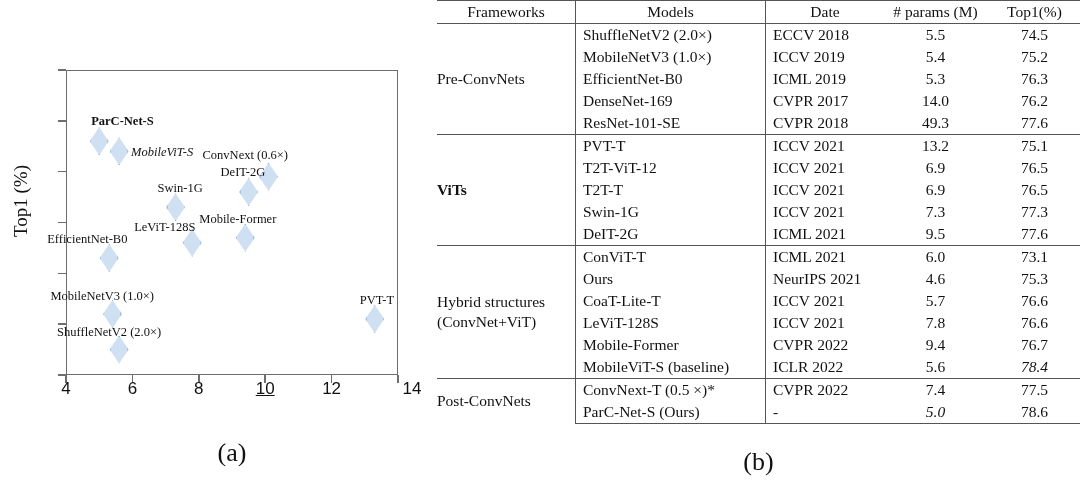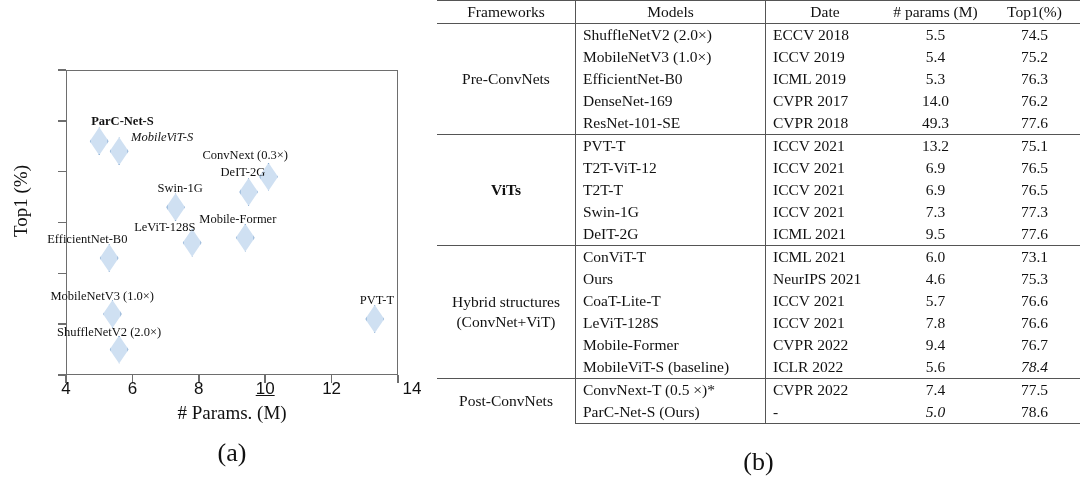--- a/index.html
+++ b/index.html
@@ -21,29 +21,29 @@
   #caption-a{position:absolute;left:66px;top:438px;width:332px;text-align:center;
              font-size:26px;font-family:"Liberation Serif",serif;color:#111;}
 
   .pt-marker{position:absolute;width:17px;height:26px;
              background:#cfe0f2;border:1.2px solid #7da3cd;
              transform:translate(-50%,-50%);
              clip-path:polygon(50% 0,100% 50%,50% 100%,0 50%);}
   .pt-label{position:absolute;white-space:nowrap;font-size:12.5px;
             font-family:"Liberation Serif",serif;color:#111;line-height:1;}
   .pt-label.bold{font-weight:bold;}
-  .pt-label.italic{font-style:italic;}
+  .pt-label.italic{font-style:italic;margin-top:15px;}
 
   
   #panel-b{position:absolute;left:437px;top:0;width:643px;height:366px;}
   table.tbl{border-collapse:collapse;width:643px;font-size:15.5px;
             font-family:"Liberation Serif",serif;color:#111;table-layout:fixed;}
   table.tbl td,table.tbl th{padding:0;font-weight:normal;height:22px;line-height:22px;
             vertical-align:middle;overflow:hidden;white-space:nowrap;}
-  .c-fw{width:138px;text-align:center;}
+  .c-fw{width:138px;text-align:left;}
   .c-md{width:189px;text-align:left;padding-left:7px !important;}
   .c-dt{width:118px;text-align:left;padding-left:7px !important;}
   .c-pm{width:103px;text-align:center;}
   .c-t1{width:95px;text-align:center;}
   .rule-top td{border-top:1.6px solid #555;}
   .rule-head td{border-bottom:1.2px solid #555;}
   .rule-grp td{border-top:1.2px solid #555;}
   .rule-bot td{border-bottom:1.6px solid #555;}
   .vr-l{border-left:1.2px solid #555;}
   .hdr td{text-align:center;padding-left:0 !important;}
@@ -80,39 +80,38 @@
         <div class="xtick-label" style="left: 331.6px;">12</div>
         <div class="xtick-mark" style="left: 397.25px;"></div>
         <div class="xtick-label" style="left: 412px;">14</div>
       </div>
     <div id="points-layer">
         <div class="pt-marker" style="left: 99.2px; top: 141.167px; background: rgb(207, 224, 242); border-color: rgb(125, 163, 205);"></div>
         <div class="pt-label bold" style="left: 91.2px; top: 115.167px;">ParC-Net-S</div>
         <div class="pt-marker" style="left: 119.12px; top: 151.333px; background: rgb(207, 224, 242); border-color: rgb(125, 163, 205);"></div>
         <div class="pt-label italic" style="left: 131.12px; top: 131.333px;">MobileViT-S</div>
         <div class="pt-marker" style="left: 268.52px; top: 176.75px; background: rgb(207, 224, 242); border-color: rgb(125, 163, 205);"></div>
-        <div class="pt-label" style="left: 202.52px; top: 148.75px;">ConvNext (0.3×)</div>
+        <div class="pt-label" style="left: 202.52px; top: 148.75px;">ConvNext (0.6×)</div>
         <div class="pt-marker" style="left: 248.6px; top: 192px; background: rgb(207, 224, 242); border-color: rgb(125, 163, 205);"></div>
         <div class="pt-label" style="left: 220.6px; top: 166px;">DeIT-2G</div>
         <div class="pt-marker" style="left: 175.56px; top: 207.25px; background: rgb(207, 224, 242); border-color: rgb(125, 163, 205);"></div>
         <div class="pt-label" style="left: 157.56px; top: 182.25px;">Swin-1G</div>
         <div class="pt-marker" style="left: 245.28px; top: 237.75px; background: rgb(207, 224, 242); border-color: rgb(125, 163, 205);"></div>
         <div class="pt-label" style="left: 199.28px; top: 212.75px;">Mobile-Former</div>
         <div class="pt-marker" style="left: 192.16px; top: 242.833px; background: rgb(207, 224, 242); border-color: rgb(125, 163, 205);"></div>
         <div class="pt-label" style="left: 134.16px; top: 220.833px;">LeViT-128S</div>
         <div class="pt-marker" style="left: 109.16px; top: 258.083px; background: rgb(207, 224, 242); border-color: rgb(125, 163, 205);"></div>
         <div class="pt-label" style="left: 47.16px; top: 233.083px;">EfficientNet-B0</div>
         <div class="pt-marker" style="left: 112.48px; top: 314px; background: rgb(207, 224, 242); border-color: rgb(125, 163, 205);"></div>
         <div class="pt-label" style="left: 50.48px; top: 290px;">MobileNetV3 (1.0×)</div>
         <div class="pt-marker" style="left: 119.12px; top: 349.583px; background: rgb(207, 224, 242); border-color: rgb(125, 163, 205);"></div>
         <div class="pt-label" style="left: 57.12px; top: 325.583px;">ShuffleNetV2 (2.0×)</div>
         <div class="pt-marker" style="left: 374.76px; top: 319.083px; background: rgb(207, 224, 242); border-color: rgb(125, 163, 205);"></div>
         <div class="pt-label" style="left: 359.76px; top: 294.083px;">PVT-T</div>
       </div>
-    <div id="xlabel"># Params. (M)</div>
     <div id="caption-a">(a)</div>
   </div>
 
   <div id="panel-b">
     <table class="tbl">
       <tbody id="tbl-body">
           <tr class="rule-top rule-head hdr">
             <td class="c-fw" style="border-left: none;">Frameworks</td>
             <td class="c-md vr-l">Models</td>
             <td class="c-dt vr-l">Date</td>

